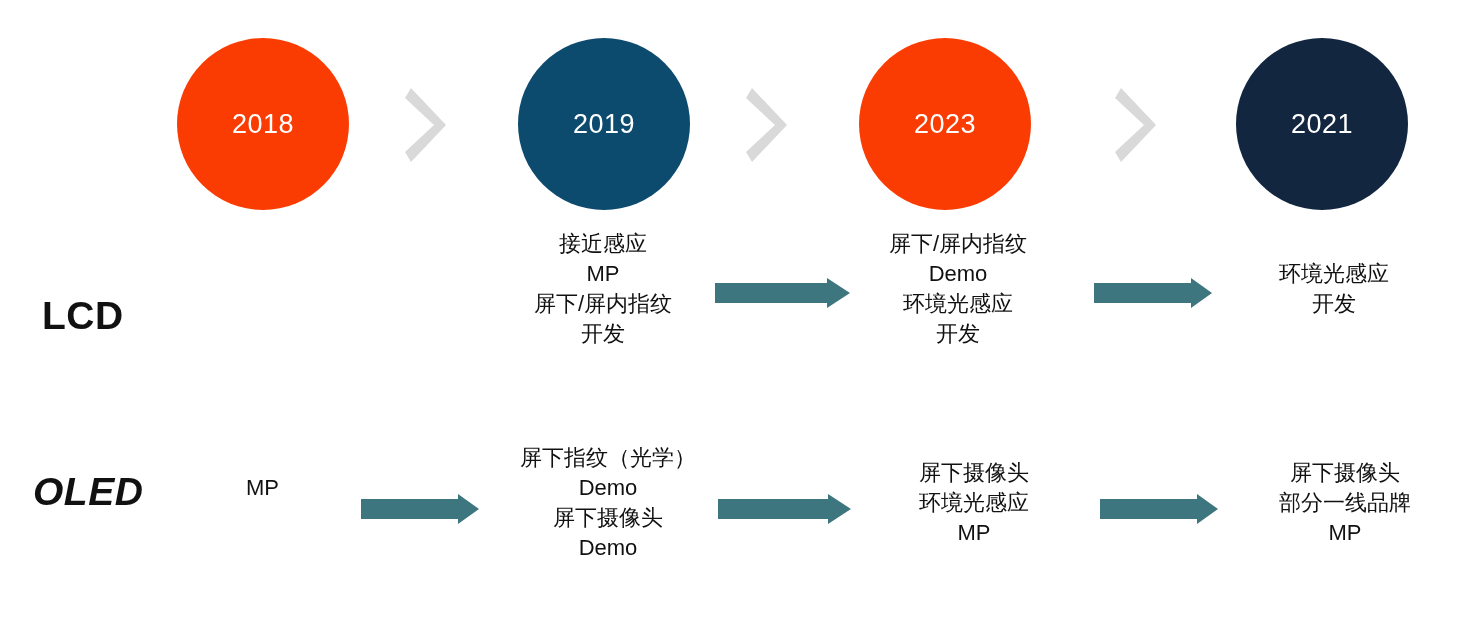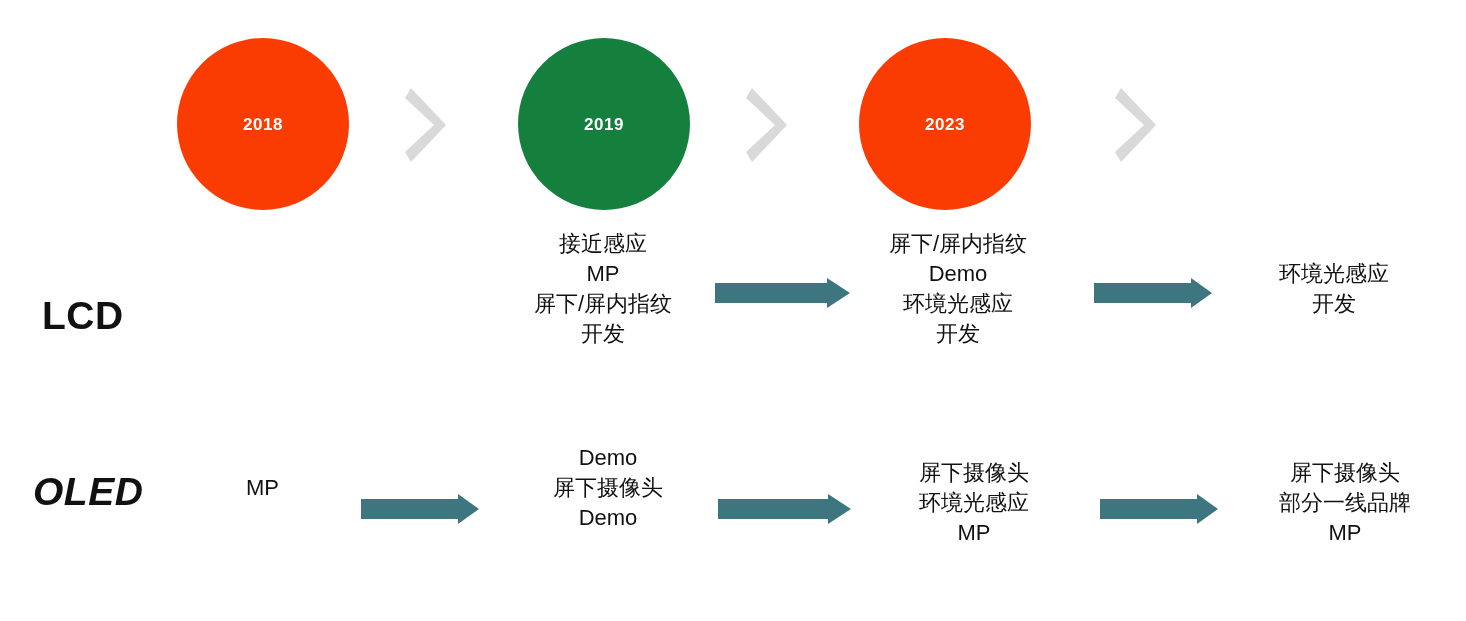--- a/index.html
+++ b/index.html
@@ -23,22 +23,22 @@
     position: absolute;
     width: 172px;
     height: 172px;
     border-radius: 50%;
     display: flex;
     align-items: center;
     justify-content: center;
   }
   .year-circle .year-label {
     color: #ffffff;
-    font-size: 17px;
-    font-weight: bold;
+    font-size: 27px;
+    font-weight: normal;
     letter-spacing: 0.5px;
     line-height: 1;
   }
 
   
   .chevron {
     position: absolute;
     top: 88px;
     width: 44px;
     height: 74px;
@@ -73,28 +73,31 @@
 </style>
 </head>
 <body>
 
 <div id="roadmap">
 
   <div class="year-circle" style="left:177px; top:38px; background:#FB3C02;">
     <span class="year-label">2018</span>
   </div>
 
-  <div class="year-circle" style="left:518px; top:38px; background:#15803d;align-items:center;">
+  <div class="year-circle" style="left:518px; top:38px; background:#0c4a6e;align-items:center;">
     <span class="year-label">2019</span>
   </div>
 
   <div class="year-circle" style="left:859px; top:38px; background:#FB3C02;">
     <span class="year-label">2023</span>
   </div>
 
+  <div class="year-circle" style="left:1236px; top:38px; background:#12263F;">
+    <span class="year-label">2021</span>
+  </div>
 
   <div class="chevron" style="left:405px;">
     <svg width="44" height="74" viewBox="0 0 44 74">
       <polygon points="6,0 41,37 6,74 0,64 29,37 0,10" fill="#D9D9D9"></polygon>
     </svg>
   </div>
   <div class="chevron" style="left:746px;">
     <svg width="44" height="74" viewBox="0 0 44 74">
       <polygon points="6,0 41,37 6,74 0,64 29,37 0,10" fill="#D9D9D9"></polygon>
     </svg>
@@ -137,20 +140,21 @@
     </svg>
   </div>
 
   <div class="row-label" style="left:33px; top:470px;font-style:italic;">OLED</div>
 
   <div class="cell" style="left:150px; top:473px; width:225px;">
     <span class="line">MP</span>
   </div>
 
   <div class="cell" style="left:483px; top:443px; width:250px;">
+    <span class="line">屏下指纹（光学）</span>
     <span class="line">Demo</span>
     <span class="line">屏下摄像头</span>
     <span class="line">Demo</span>
   </div>
 
   <div class="cell" style="left:849px; top:458px; width:250px;">
     <span class="line">屏下摄像头</span>
     <span class="line">环境光感应</span>
     <span class="line">MP</span>
   </div>

